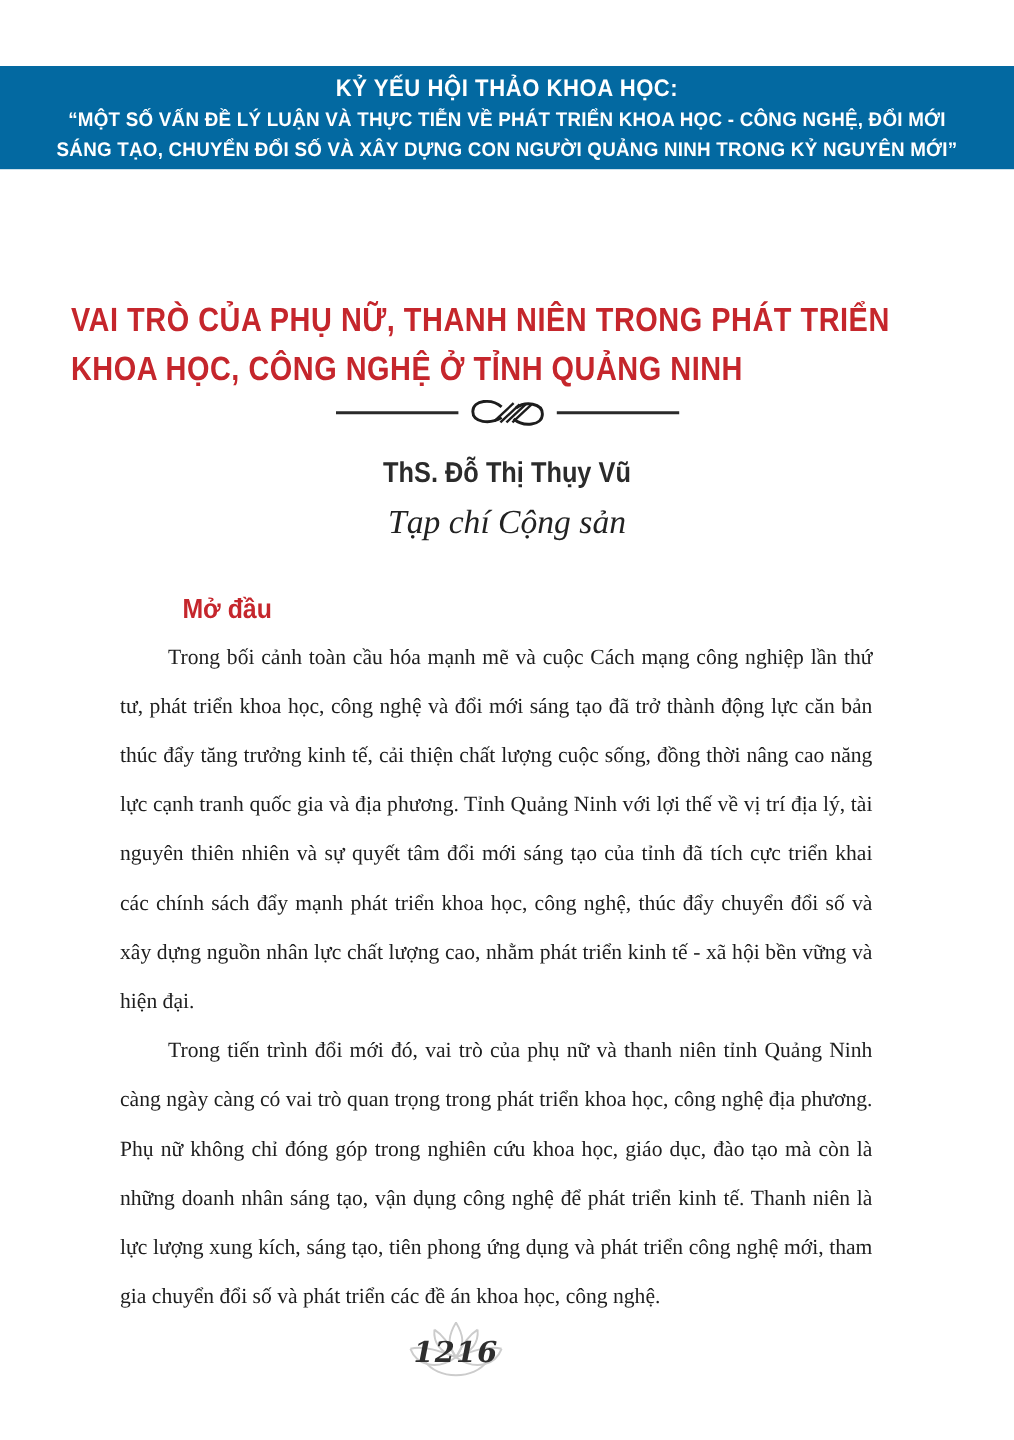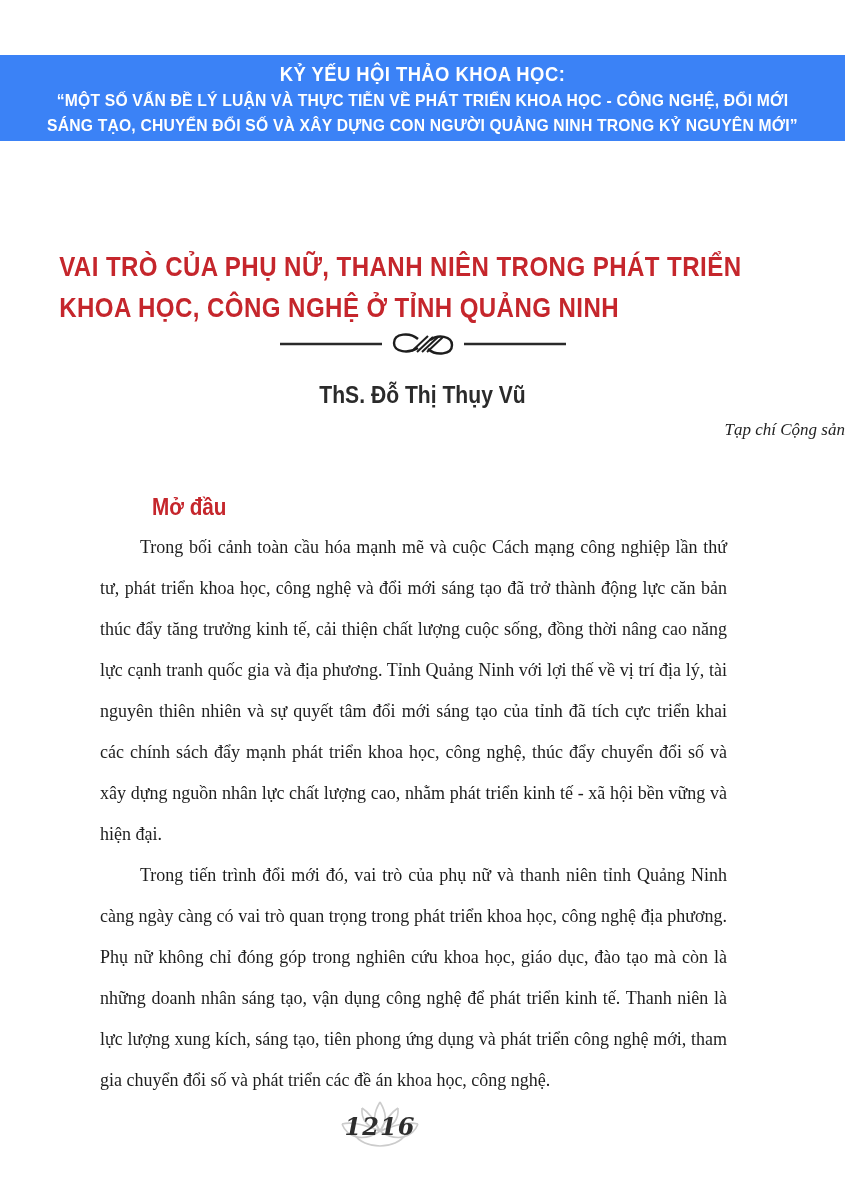--- a/index.html
+++ b/index.html
@@ -6,21 +6,21 @@
   html,body { margin:0; padding:0; background:#ffffff; }
   .page {
     position:relative; width:845px; height:1200px; margin:0 auto;
     background:#ffffff; overflow:hidden;
     font-family:"Liberation Sans", sans-serif;
   }
 
   
   .banner {
     position:absolute; left:0; top:55px; width:845px; height:86px;
-    background:#3b82f6; color:#ffffff; text-align:center;
+    background:#0369a1; color:#ffffff; text-align:center;
   }
   .banner-line1 {
     margin-top:6px; font-weight:bold; font-size:20px; line-height:27px;
     letter-spacing:0.5px; transform:scaleX(0.92); transform-origin:center;
   }
   .banner-line2, .banner-line3 {
     font-weight:bold; font-size:16.5px; line-height:25px;
     letter-spacing:0.2px; transform:scaleX(0.95); transform-origin:center;
   }
 
@@ -40,23 +40,23 @@
     display:flex; justify-content:center;
   }
 
   
   .author {
     position:absolute; left:0; top:381px; width:845px; text-align:center;
     color:#2b2b2b; font-weight:bold; font-size:24px;
     transform:scaleX(0.88); transform-origin:center;
   }
   .affiliation {
-    position:absolute; left:0; top:420px; width:845px; text-align:right;
+    position:absolute; left:0; top:420px; width:845px; text-align:center;
     color:#222222; font-family:"Liberation Serif", serif;
-    font-style:italic; font-size:17px;
+    font-style:italic; font-size:28px;
   }
 
   
   .section-heading {
     position:absolute; left:152px; top:494px;
     color:#c5262c; font-weight:bold; font-size:23px;
     transform:scaleX(0.9); transform-origin:left center;
   }
   .body-text {
     position:absolute; left:100px; top:527px; width:627px;

